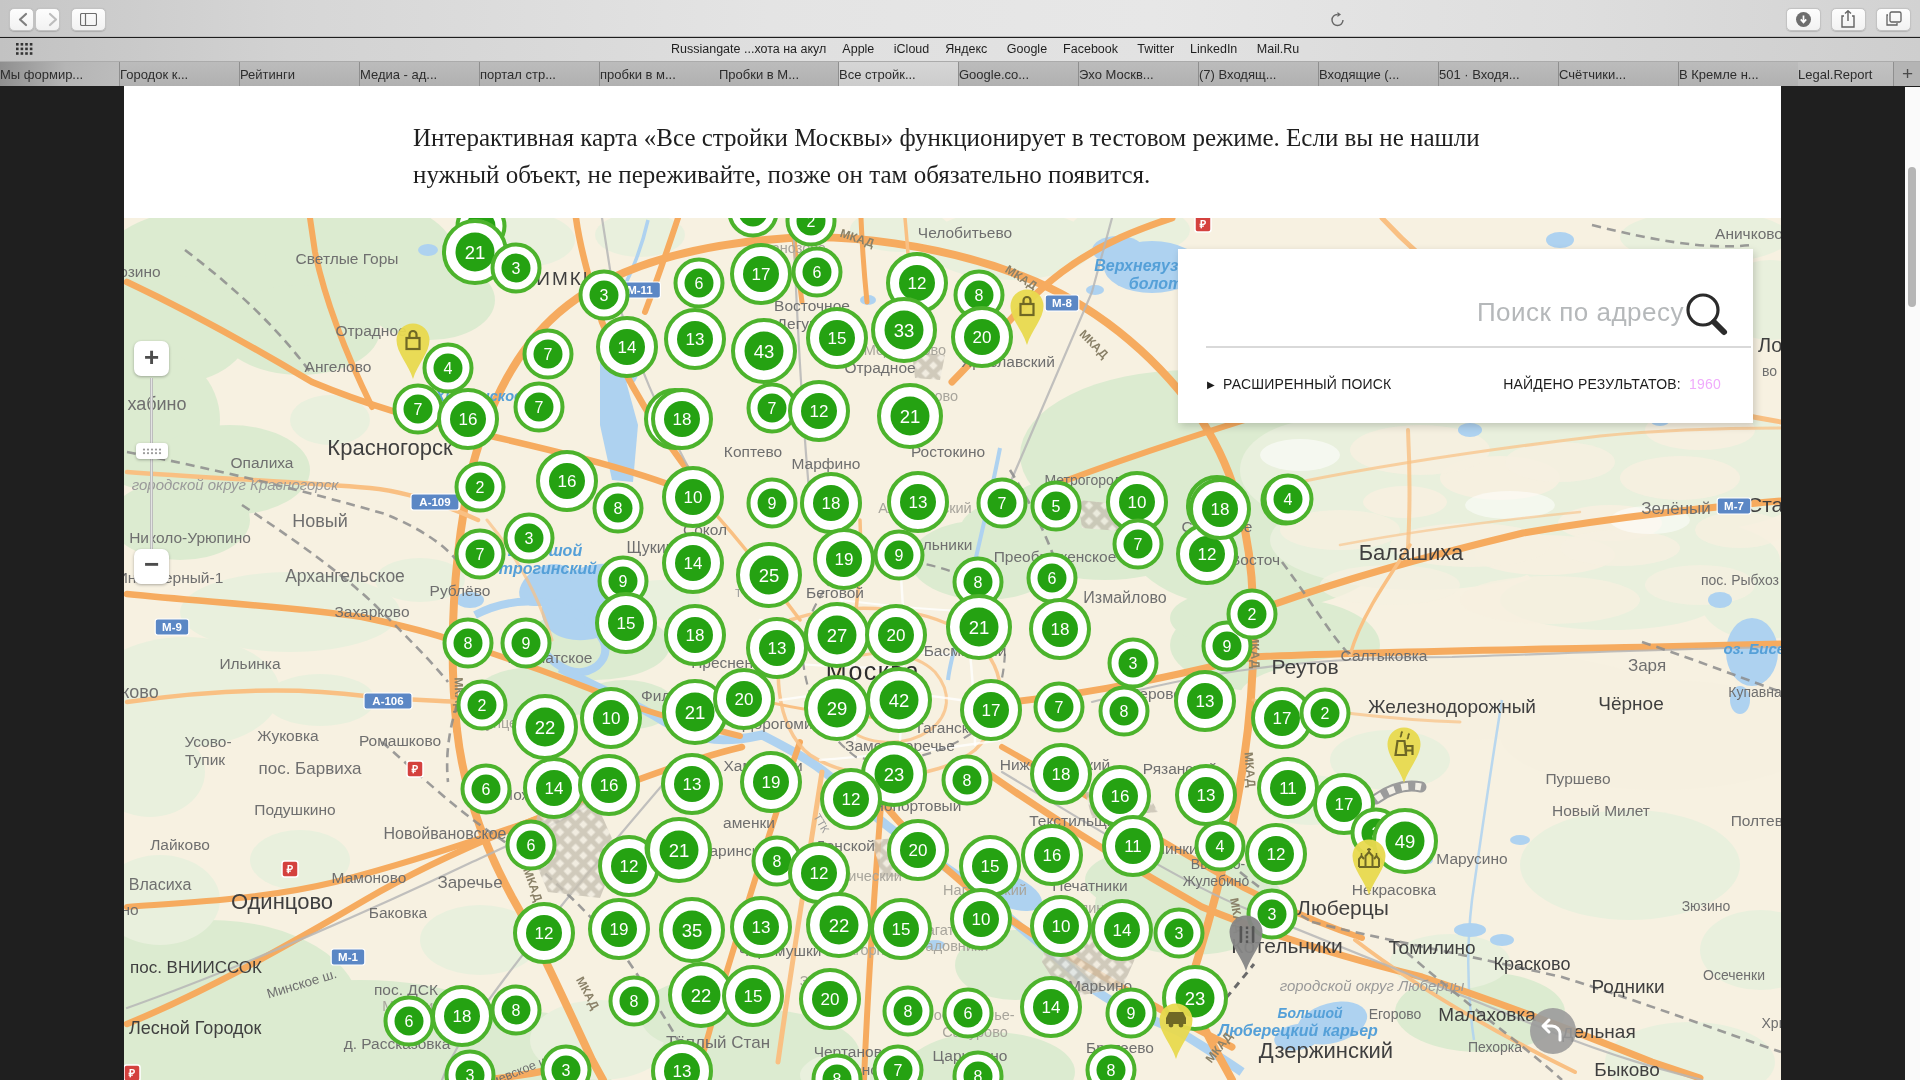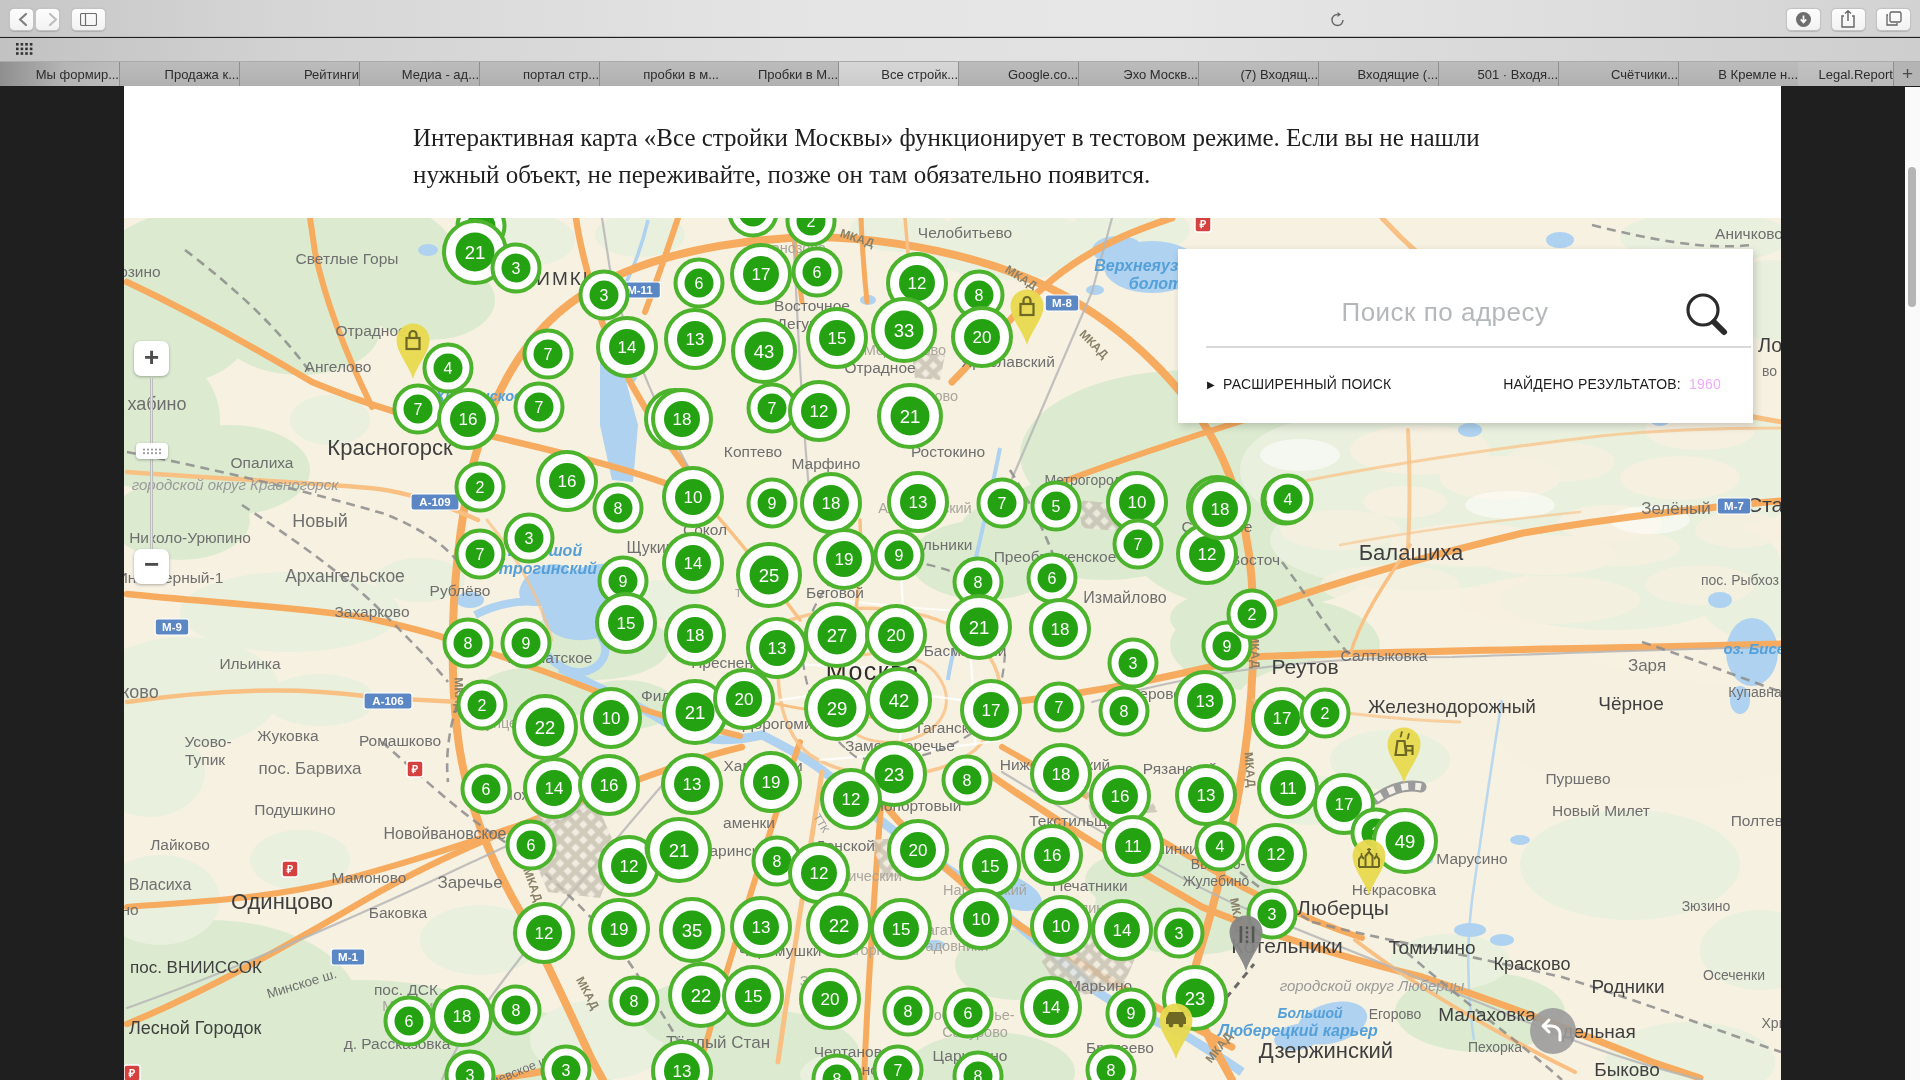--- a/index.html
+++ b/index.html
@@ -4,33 +4,33 @@
 *{margin:0;padding:0;box-sizing:border-box}
 html,body{width:1920px;height:1080px;overflow:hidden;background:#1e1e1e;font-family:"Liberation Sans",sans-serif}
 .abs{position:absolute}
 #titlebar{position:absolute;left:0;top:0;width:1920px;height:37px;
  background:linear-gradient(90deg,#c6c6c6 0%,#d6d6d6 15%,#e4e4e4 40%,#e7e7e7 60%,#dedede 82%,#d2d2d2 100%);
  border-bottom:1px solid #bdbdbd}
 #favbar{position:absolute;left:0;top:38px;width:1920px;height:23px;
  background:linear-gradient(90deg,#c2c2c2 0%,#d2d2d2 15%,#e0e0e0 42%,#e2e2e2 60%,#d8d8d8 80%,#cecece 100%)}
 #tabbar{position:absolute;left:0;top:61px;width:1920px;height:25px;background:#b4b4b4;border-top:1px solid #ababab;box-shadow:0 1px 0 rgba(90,90,90,0.55)}
 .tab{position:absolute;top:0;height:25px;border-right:1px solid #8f8f8f;font-size:13px;color:#2d2d2d;
- text-align:right;line-height:25px;overflow:hidden;white-space:nowrap;
+ text-align:left;line-height:25px;overflow:hidden;white-space:nowrap;
  background:linear-gradient(#bcbcbc,#b0b0b0)}
 .tab.active{background:linear-gradient(#d6d6d6,#cccccc)}
 .tab.legal{background:linear-gradient(#c2c2c2,#b9b9b9)}
 .tab.first{background:linear-gradient(90deg,#8f8f8f,#b5b5b5 55%,#bcbcbc)}
 .btn{position:absolute;top:8px;height:23px;background:linear-gradient(#fdfdfd,#f2f2f2);border:1px solid #c3c3c3;border-radius:5px;box-shadow:0 0.5px 1px rgba(0,0,0,.15)}
 #urlbar{position:absolute;left:570px;top:8px;width:782px;height:23px;background:#fff;border:1px solid #ccc;border-radius:5px;
  font-size:13px;color:#3c3c3c;text-align:center;line-height:22px}
 #page{position:absolute;left:0;top:86px;width:1920px;height:994px;background:#1f1f1f}
 #content{position:absolute;left:124px;top:86px;width:1657px;height:994px;background:#ffffff}
 #heading{position:absolute;left:413px;top:119px;width:1100px;font-family:Liberation Serif, serif;font-size:25px;line-height:37px;color:#1f1f1f}
 #panel{position:absolute;left:1178px;top:249px;width:575px;height:174px;background:#fff;box-shadow:2px 3px 8px rgba(0,0,0,.18)}
-#searchph{position:absolute;left:1206px;top:297px;width:478px;text-align:center;font-size:26px;color:#b5b8ba;letter-spacing:0.5px}
+#searchph{position:absolute;left:1206px;top:297px;width:478px;text-align:right;font-size:26px;color:#b5b8ba;letter-spacing:0.5px}
 #divline{position:absolute;left:1206px;top:346px;width:545px;height:2px;background:#d9d9d9}
 .prow{position:absolute;top:376px;font-size:14px;font-weight:normal;color:#1d1d1d;letter-spacing:0.2px;white-space:nowrap}
 .zbtn{position:absolute;width:35px;height:35px;background:#fff;border-radius:7px;box-shadow:0 1px 3px rgba(0,0,0,.3);color:#4c4c4c;text-align:center}
 </style></head><body>
 
 <div id="titlebar">
  <div class="btn" style="left:9px;width:25px"></div>
  <div class="btn" style="left:35px;width:25px"></div>
  <svg class="abs" style="left:9px;top:8px" width="60" height="23" viewBox="0 0 60 23">
    <path d="M17 6 L11 11.5 L17 17" stroke="#7f7f7f" stroke-width="2.2" fill="none" stroke-linecap="round" stroke-linejoin="round"></path>
@@ -69,24 +69,31 @@
       <rect x="13.799999999999999" y="0.0" width="2.6" height="2.6" fill="#333"></rect>
       <rect x="0.0" y="4.6" width="2.6" height="2.6" fill="#333"></rect>
       <rect x="4.6" y="4.6" width="2.6" height="2.6" fill="#333"></rect>
       <rect x="9.2" y="4.6" width="2.6" height="2.6" fill="#333"></rect>
       <rect x="13.799999999999999" y="4.6" width="2.6" height="2.6" fill="#333"></rect>
       <rect x="0.0" y="9.2" width="2.6" height="2.6" fill="#333"></rect>
       <rect x="4.6" y="9.2" width="2.6" height="2.6" fill="#333"></rect>
       <rect x="9.2" y="9.2" width="2.6" height="2.6" fill="#333"></rect>
       <rect x="13.799999999999999" y="9.2" width="2.6" height="2.6" fill="#333"></rect>
  </svg>
+ <div class="abs" style="left:671px;top:0;width:1100px;height:23px;font-size:12.5px;color:#1f1f1f;line-height:23px;white-space:nowrap">
+  <span style="margin-right:16px">Russiangate ...хота на акул</span><span style="margin-right:16px">Apple</span>
+  <span style="margin-right:16px">iCloud</span><span style="margin-right:16px">Яндекс</span>
+  <span style="margin-right:16px">Google</span><span style="margin-right:16px">Facebook</span>
+  <span style="margin-right:16px">Twitter</span><span style="margin-right:16px">LinkedIn</span>
+  <span>Mail.Ru</span>
+ </div>
 </div>
 <div id="tabbar">
     <div class="tab first" style="left:0px;width:120px">Мы формир...</div>
-    <div class="tab" style="left:120px;width:120px">Продажа к...</div>
+    <div class="tab" style="left:120px;width:120px">Городок к...</div>
     <div class="tab" style="left:240px;width:120px">Рейтинги</div>
     <div class="tab" style="left:360px;width:120px">Медиа - ад...</div>
     <div class="tab" style="left:480px;width:120px">портал стр...</div>
     <div class="tab" style="left:600px;width:120px">пробки в м...</div>
     <div class="tab" style="left:719px;width:120px">Пробки в М...</div>
     <div class="tab active" style="left:839px;width:120px">Все стройк...</div>
     <div class="tab" style="left:959px;width:120px">Google.co...</div>
     <div class="tab" style="left:1079px;width:120px">Эхо Москв...</div>
     <div class="tab" style="left:1199px;width:120px">(7) Входящ...</div>
     <div class="tab" style="left:1319px;width:120px">Входящие (...</div>

